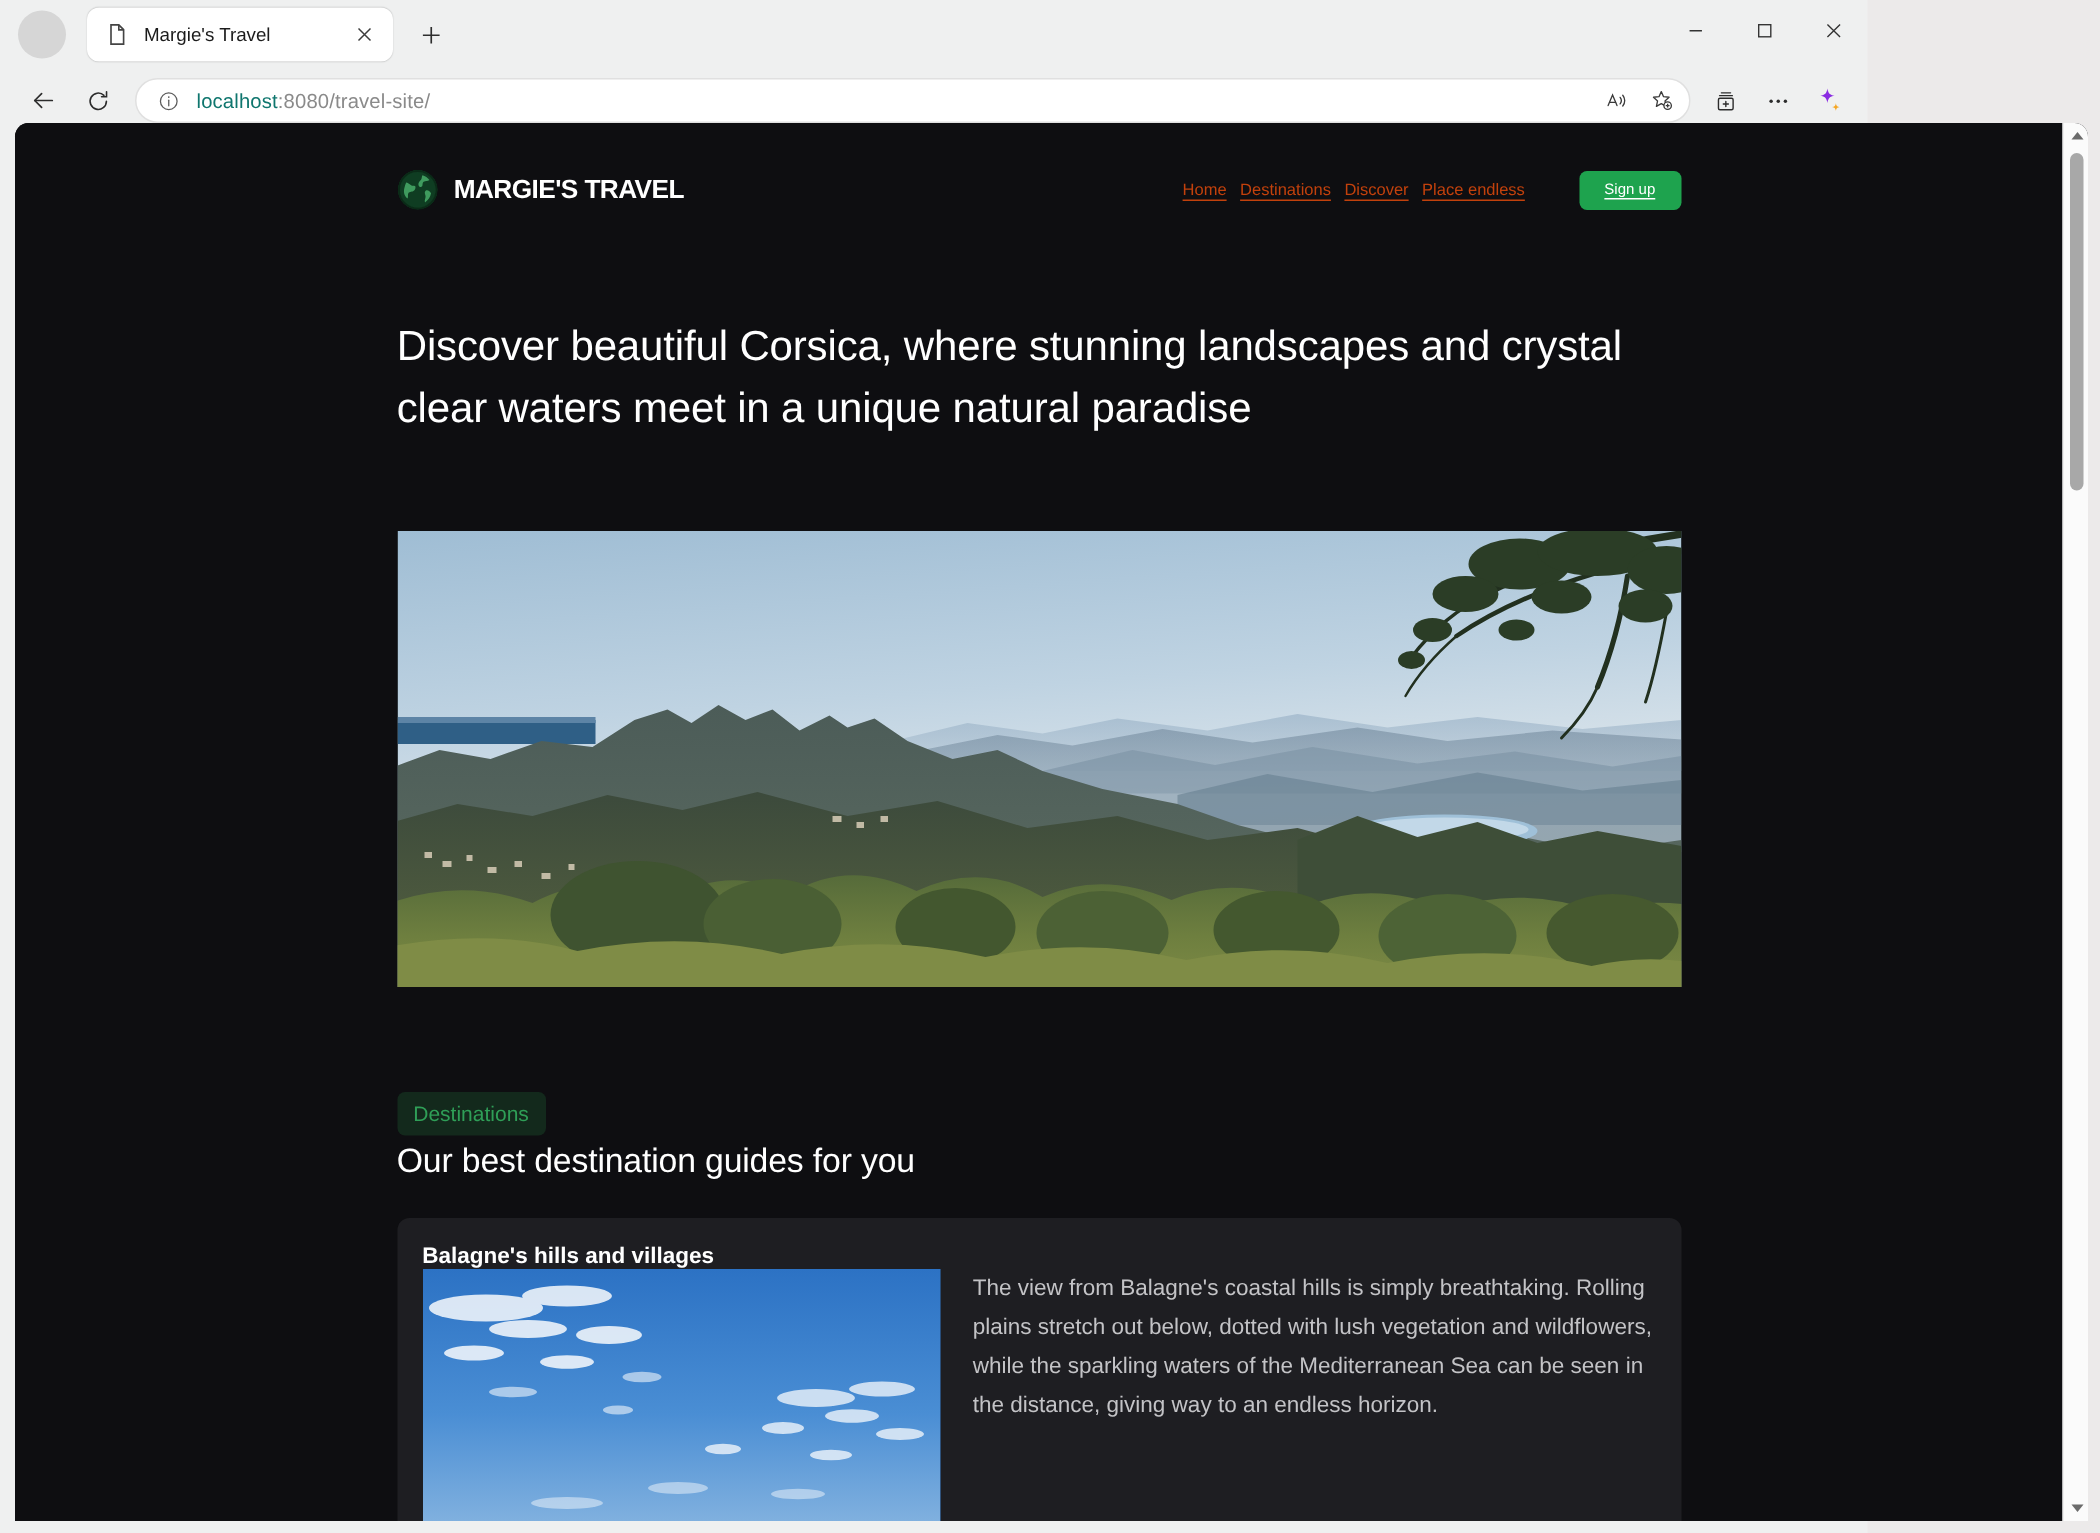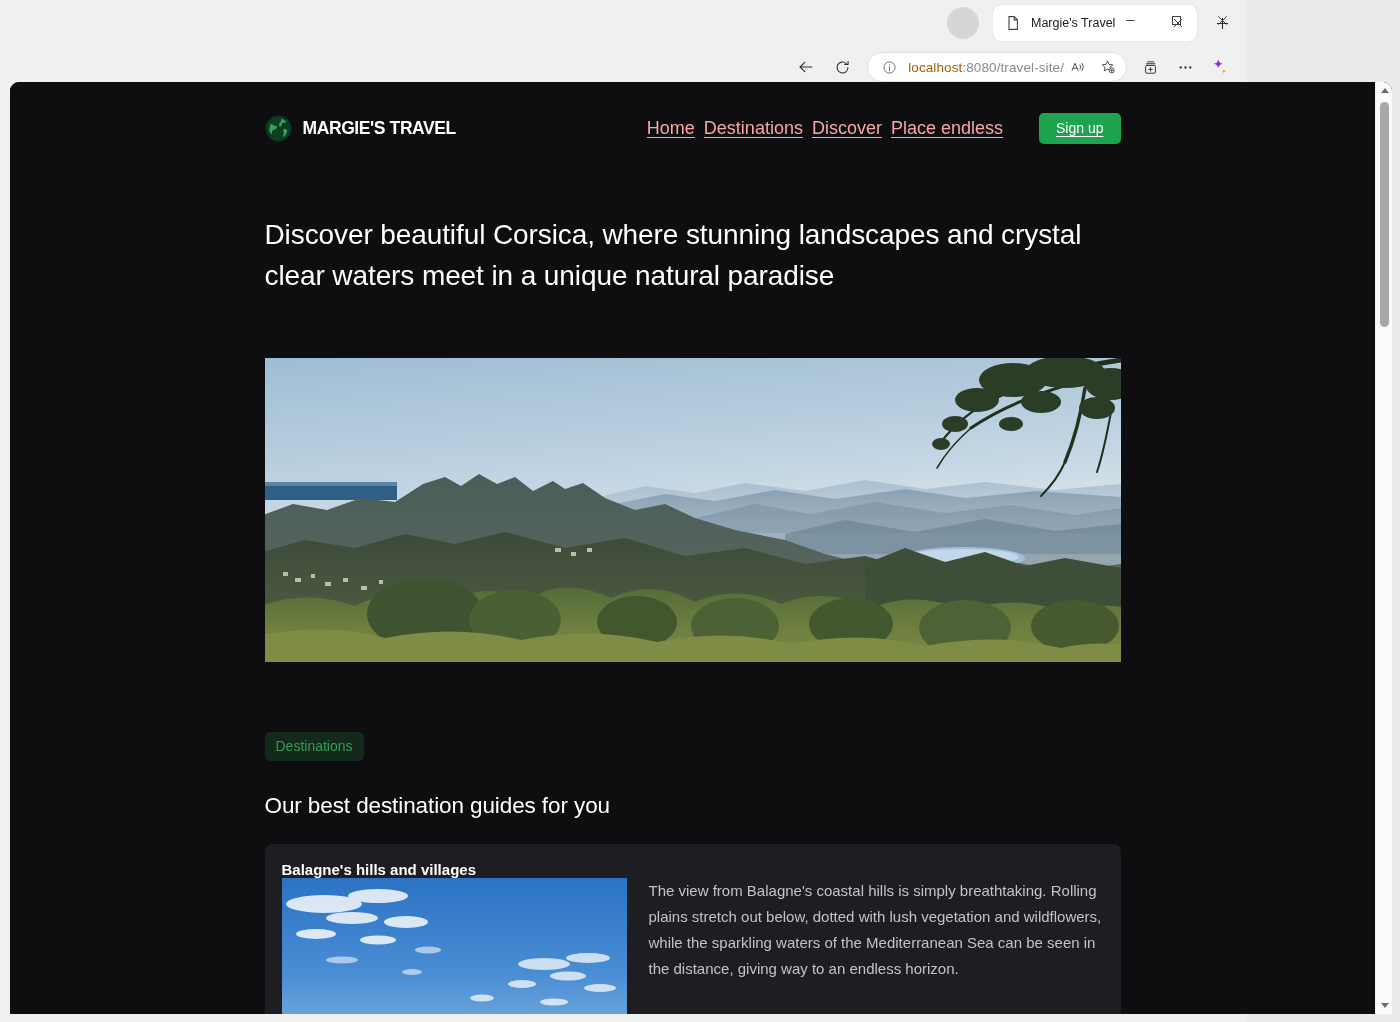--- a/index.html
+++ b/index.html
@@ -8,21 +8,21 @@
     font-family: "Liberation Sans", sans-serif;
     overflow: hidden;
     background: #eceaea;
   }
 
   
   .browser {
     width: 1245px; height: 1022px;
     background: #eff0f0;
     position: relative;
-    display: flex; flex-direction: column; align-items: flex-end;
+    display: flex; flex-direction: column;
   }
 
   
   .tabstrip {
     height: 46px;
     display: flex; align-items: center;
     padding: 0 8px 0 12px;
     position: relative;
   }
   .profile-circle {
@@ -90,21 +90,21 @@
     width: 26px; height: 26px; flex: 0 0 auto;
     display: flex; align-items: center; justify-content: center;
     color: #5d5d5d;
   }
   .omni-url {
     font-size: 13.5px; color: #8a8a8a;
     padding-left: 6px; flex: 1 1 auto;
     white-space: nowrap; overflow: hidden;
     letter-spacing: .1px;
   }
-  .omni-url b { color: #a16207; font-weight: 400; }
+  .omni-url b { color: #0f766e; font-weight: 400; }
   .omni-actions { display: flex; align-items: center; flex: 0 0 auto; gap: 2px; }
   .omni-btn {
     width: 28px; height: 26px; border-radius: 5px;
     display: flex; align-items: center; justify-content: center;
     color: #3a3a3a;
   }
   .tool-btn {
     width: 32px; height: 32px; border-radius: 5px;
     display: flex; align-items: center; justify-content: center;
     color: #2c2c2c; flex: 0 0 auto;
@@ -176,29 +176,29 @@
     width: 27px; height: 27px; border-radius: 50%;
     flex: 0 0 auto; overflow: hidden;
     display: block;
   }
   .brand-name {
     font-size: 17.5px; font-weight: 700; color: #ffffff;
     letter-spacing: -0.4px;
   }
   .site-nav { display: flex; align-items: center; gap: 9px; }
   .nav-link {
-    font-size: 18px; color: #fca5a5;
+    font-size: 11px; color: #c2410c;
     text-decoration: underline; text-underline-offset: 3px;
     white-space: nowrap;
   }
   .signup-btn {
     margin-left: 27px;
     background: #1ea34e;
     color: #ffffff;
-    font-size: 14px;
+    font-size: 10px;
     padding: 7px 17px 8px;
     border-radius: 5px;
     text-decoration: underline; text-underline-offset: 3px;
     white-space: nowrap;
     border: none;
     font-family: inherit;
     cursor: pointer;
   }
 
   
@@ -225,21 +225,21 @@
   .badge {
     display: inline-block;
     margin-top: 70px;
     background: #13291c;
     color: #2f9e57;
     font-size: 14px;
     padding: 6px 11px 7px;
     border-radius: 5px;
   }
   .section-title {
-    margin-top: 32px;
+    margin-top: 4px;
     font-size: 22.5px;
     font-weight: 400;
     color: #ffffff;
     letter-spacing: -0.1px;
   }
 
   .guide-card {
     margin-top: 25px;
     width: 856px;
     background: #1e1e22;

